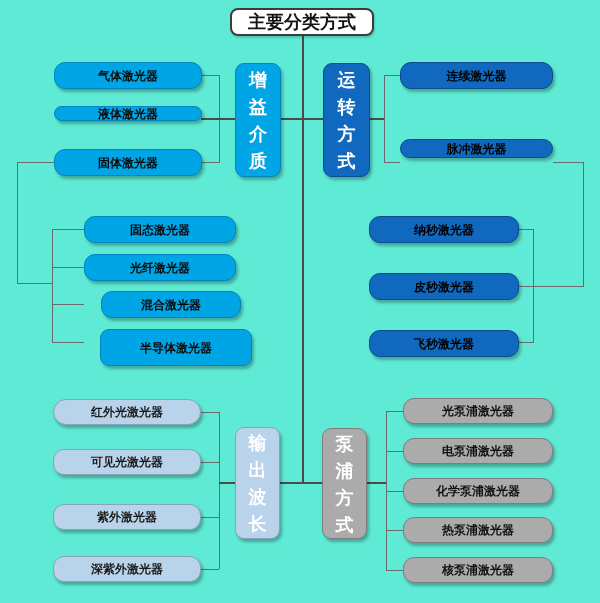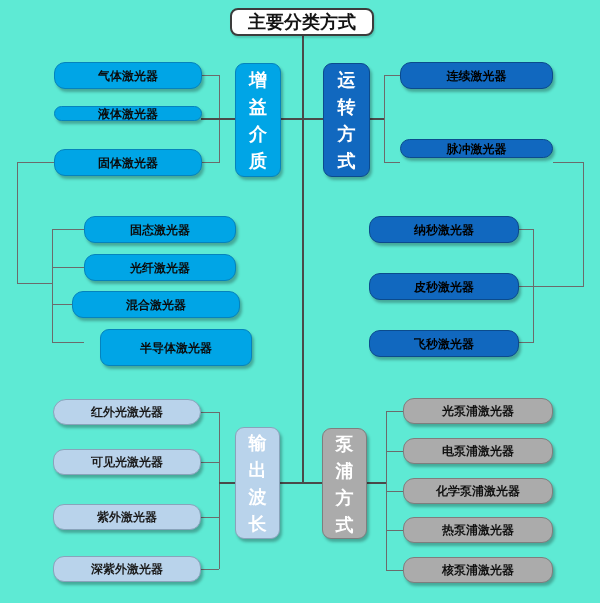--- a/index.html
+++ b/index.html
@@ -66,21 +66,21 @@
   <div class="line" style="left:17px;top:162px;width:1px;height:121px;"></div>
   <div class="line" style="left:17px;top:283px;width:35px;height:1px;"></div>
   <div class="line" style="left:52px;top:229px;width:1px;height:114px;"></div>
   <div class="line" style="left:52px;top:229px;width:32px;height:1px;"></div>
   <div class="line" style="left:52px;top:267px;width:32px;height:1px;"></div>
   <div class="line" style="left:52px;top:304px;width:32px;height:1px;"></div>
   <div class="line" style="left:52px;top:342px;width:32px;height:1px;"></div>
 
   <div class="node cyan" style="left:84px;top:216px;width:152px;height:27px;">固态激光器</div>
   <div class="node cyan" style="left:84px;top:254px;width:152px;height:27px;">光纤激光器</div>
-  <div class="node cyan" style="left:72px;top:291px;width:168px;height:27px;">混合激光器</div>
+  <div class="node cyan" style="left:101px;top:291px;width:140px;height:27px;">混合激光器</div>
   <div class="node cyan" style="left:100px;top:329px;width:152px;height:37px;border-radius:9px;">半导体激光器</div>
 
   <div class="line thick" style="left:370px;top:118px;width:15px;height:2px;"></div>
   <div class="line" style="left:384px;top:75px;width:1px;height:88px;"></div>
   <div class="line" style="left:384px;top:75px;width:16px;height:1px;"></div>
   <div class="line" style="left:384px;top:162px;width:16px;height:1px;"></div>
 
   <div class="node vcat blue" style="left:323px;top:63px;width:47px;height:114px;">
     <span class="vtext">运转方式</span>
   </div>

